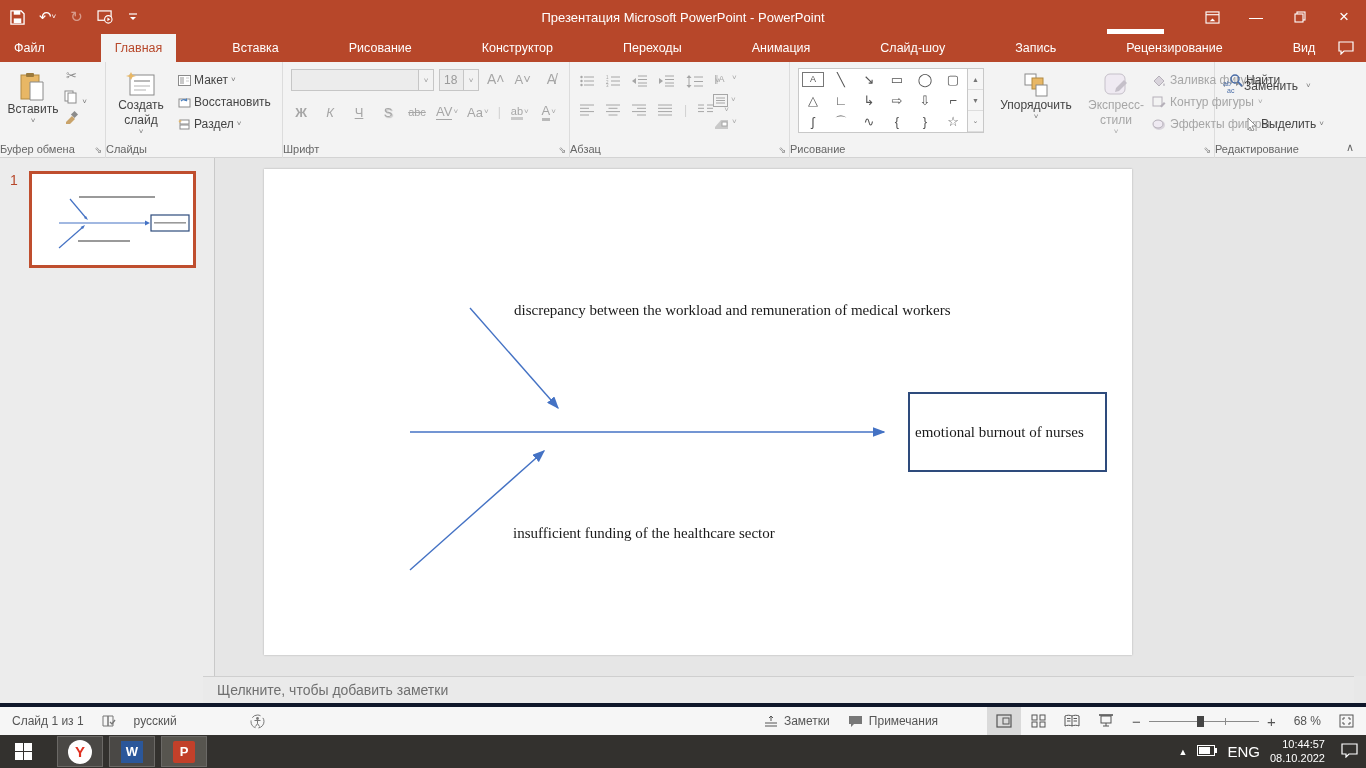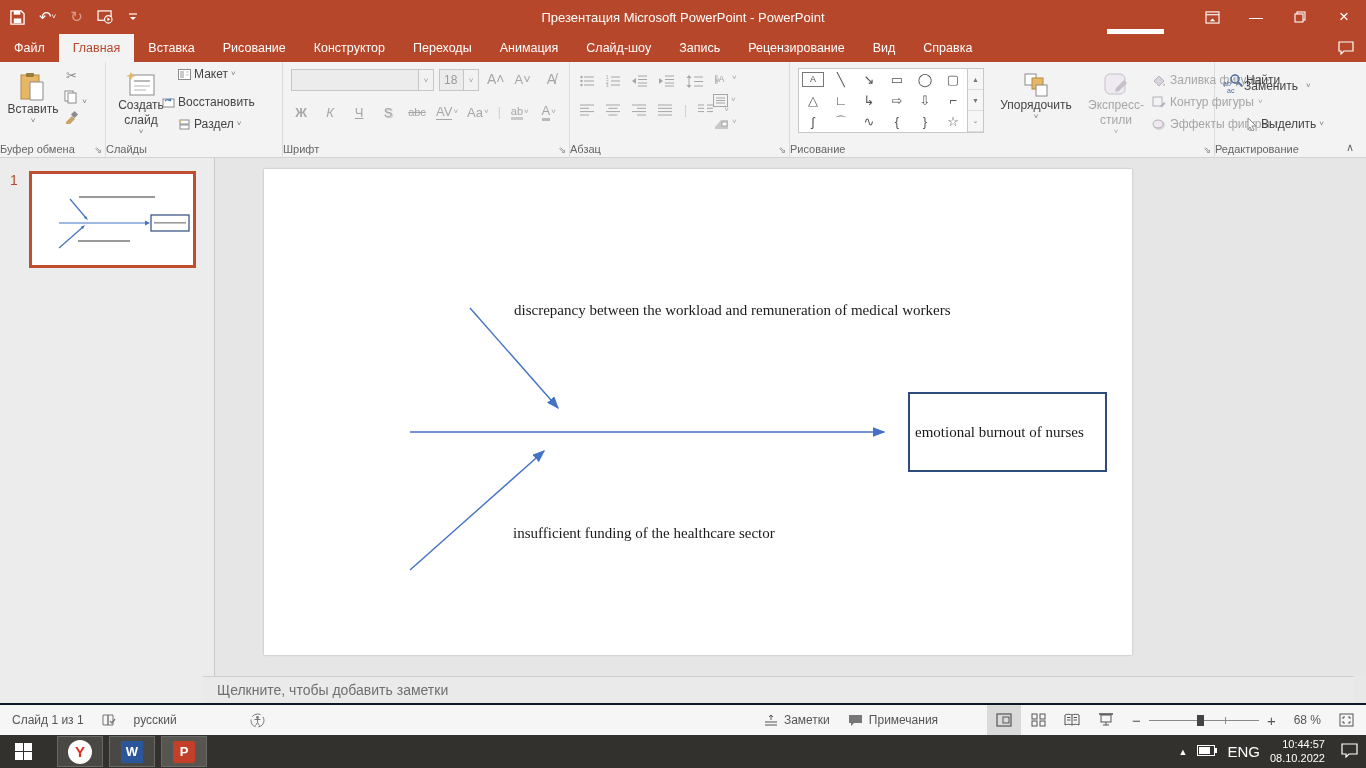--- a/index.html
+++ b/index.html
@@ -16,21 +16,21 @@
   .qat .disabled { opacity:.45; }
   .title-text { position:absolute; left:0; right:0; top:0; height:34px; display:flex;
     align-items:center; justify-content:center; font-size:13px; color:#fff; pointer-events:none; }
   .win-ctrls { position:absolute; right:0; top:0; height:34px; display:flex; align-items:center; }
   .signin { background:#fff; color:#B7472A; font-size:13px; padding:4px 14px; margin-right:26px;margin-top:47px; }
   .wbtn { width:44px; height:34px; display:flex; align-items:center; justify-content:center;
     color:#fff; font-size:14px; }
 
   
   .tabrow { position:absolute; left:0; top:34px; width:1366px; height:28px; background:#B7472A;
-    display:flex; align-items:stretch; color:#fff; }
+    display:flex; align-items:stretch; color:#fff;gap:42px; }
   .tab { padding:0 14px; display:flex; align-items:center; font-size:12.5px; white-space:nowrap; }
   .tab.active { background:#f3f3f3; color:#B7472A; }
   .tellme { display:flex; align-items:center; gap:7px; padding:0 10px; font-size:12.5px; }
   .tab-feedback { position:absolute; right:12px; top:0; height:28px; display:flex; align-items:center; }
 
   
   .ribbon { position:absolute; left:0; top:62px; width:1366px; height:96px; background:#f3f3f3;
     border-bottom:1px solid #d3d3d3; display:flex; }
   .rgroup { position:relative; height:96px; flex:0 0 auto; border-right:1px solid #dcdcdc; }
   .rlabel { position:absolute; left:0; right:0; bottom:3px; text-align:left; font-size:11px; color:#666; }
@@ -71,21 +71,21 @@
     font-family:"Liberation Serif", serif; font-size:15px; color:#1a1a1a; background:#fff; }
 
   
   .notesbar { position:absolute; left:203px; top:676px; width:1151px; height:27px; background:#eaeaea;
     border-top:1px solid #cfcfcf; display:flex; align-items:center; padding-left:14px;
     color:#6f6f6f; font-size:14px; }
   .notes-left { position:absolute; left:0; top:676px; width:215px; height:27px; background:#ececec; }
 
   
   .statusbar { position:absolute; left:0; top:703px; width:1366px; height:32px; background:#f6f6f6;
-    border-top:2px solid #0f172a; display:flex; align-items:center; color:#555; font-size:12px; }
+    border-top:4px solid #0f172a; display:flex; align-items:center; color:#555; font-size:12px; }
   .sb-item { display:flex; align-items:center; gap:6px; padding:0 9px; height:100%; }
   .viewbtn { width:34px; height:100%; display:flex; align-items:center; justify-content:center; }
   .viewbtn.active { background:#dadada; }
   .zoom-track { width:110px; height:1px; background:#8a8a8a; position:relative; margin:0 8px; }
   .zoom-handle { position:absolute; left:48px; top:-5px; width:7px; height:11px; background:#444; }
   .zoom-mid { position:absolute; left:76px; top:-3px; width:1px; height:7px; background:#8a8a8a; }
 
   
   .taskbar { position:absolute; left:0; top:735px; width:1366px; height:33px; background:#33312e;
     display:flex; align-items:center; color:#fff; }
@@ -207,31 +207,31 @@
       <svg width="30" height="26" viewBox="0 0 30 26">
         <rect x="4" y="3" width="24" height="20" fill="#fff" stroke="#8a8a8a"></rect>
         <line x1="8" y1="9" x2="24" y2="9" stroke="#b9b9b9" stroke-width="2"></line>
         <line x1="8" y1="14" x2="24" y2="14" stroke="#d9d9d9" stroke-width="2"></line>
         <line x1="8" y1="18" x2="20" y2="18" stroke="#d9d9d9" stroke-width="2"></line>
         <path d="M5 0l1.5 3L10 4 6.5 5 5 8 3.5 5 0 4l3.5-1z" fill="#e8b765"></path>
       </svg>
       <span>Создать слайд</span>
       <span class="chev">˅</span>
     </div>
-    <div class="smallrow abs" style="left:72px; top:2px">
+    <div class="smallrow abs" style="left:72px; top:8px">
       <svg width="13" height="11" viewBox="0 0 13 11">
           <rect x="0.5" y="0.5" width="12" height="10" fill="#fff" stroke="#8b8b8b"></rect>
           <rect x="2" y="2" width="4" height="7" fill="#c9c9c9"></rect>
           <line x1="8" y1="3" x2="11" y2="3" stroke="#c9c9c9"></line>
           <line x1="8" y1="6" x2="11" y2="6" stroke="#c9c9c9"></line>
         </svg>
       <span>Макет</span>
         <span class="chev">˅</span>
     </div>
-    <div class="smallrow abs" style="left:56px; top:30px">
+    <div class="smallrow abs" style="left:72px; top:30px">
       <svg width="13" height="11" viewBox="0 0 13 11">
           <rect x="1" y="2" width="11" height="8" fill="#fff" stroke="#8b8b8b"></rect>
           <path d="M3 4a4 4 0 0 1 6 0" fill="none" stroke="#4a7ebb" stroke-width="1.3"></path>
           <path d="M9 1v3H6z" fill="#4a7ebb"></path>
         </svg>
       <span>Восстановить</span>
     </div>
     <div class="smallrow abs" style="left:72px; top:52px">
       <svg width="13" height="11" viewBox="0 0 13 11">
           <rect x="2" y="1" width="9" height="4" fill="#fff" stroke="#8b8b8b"></rect>

